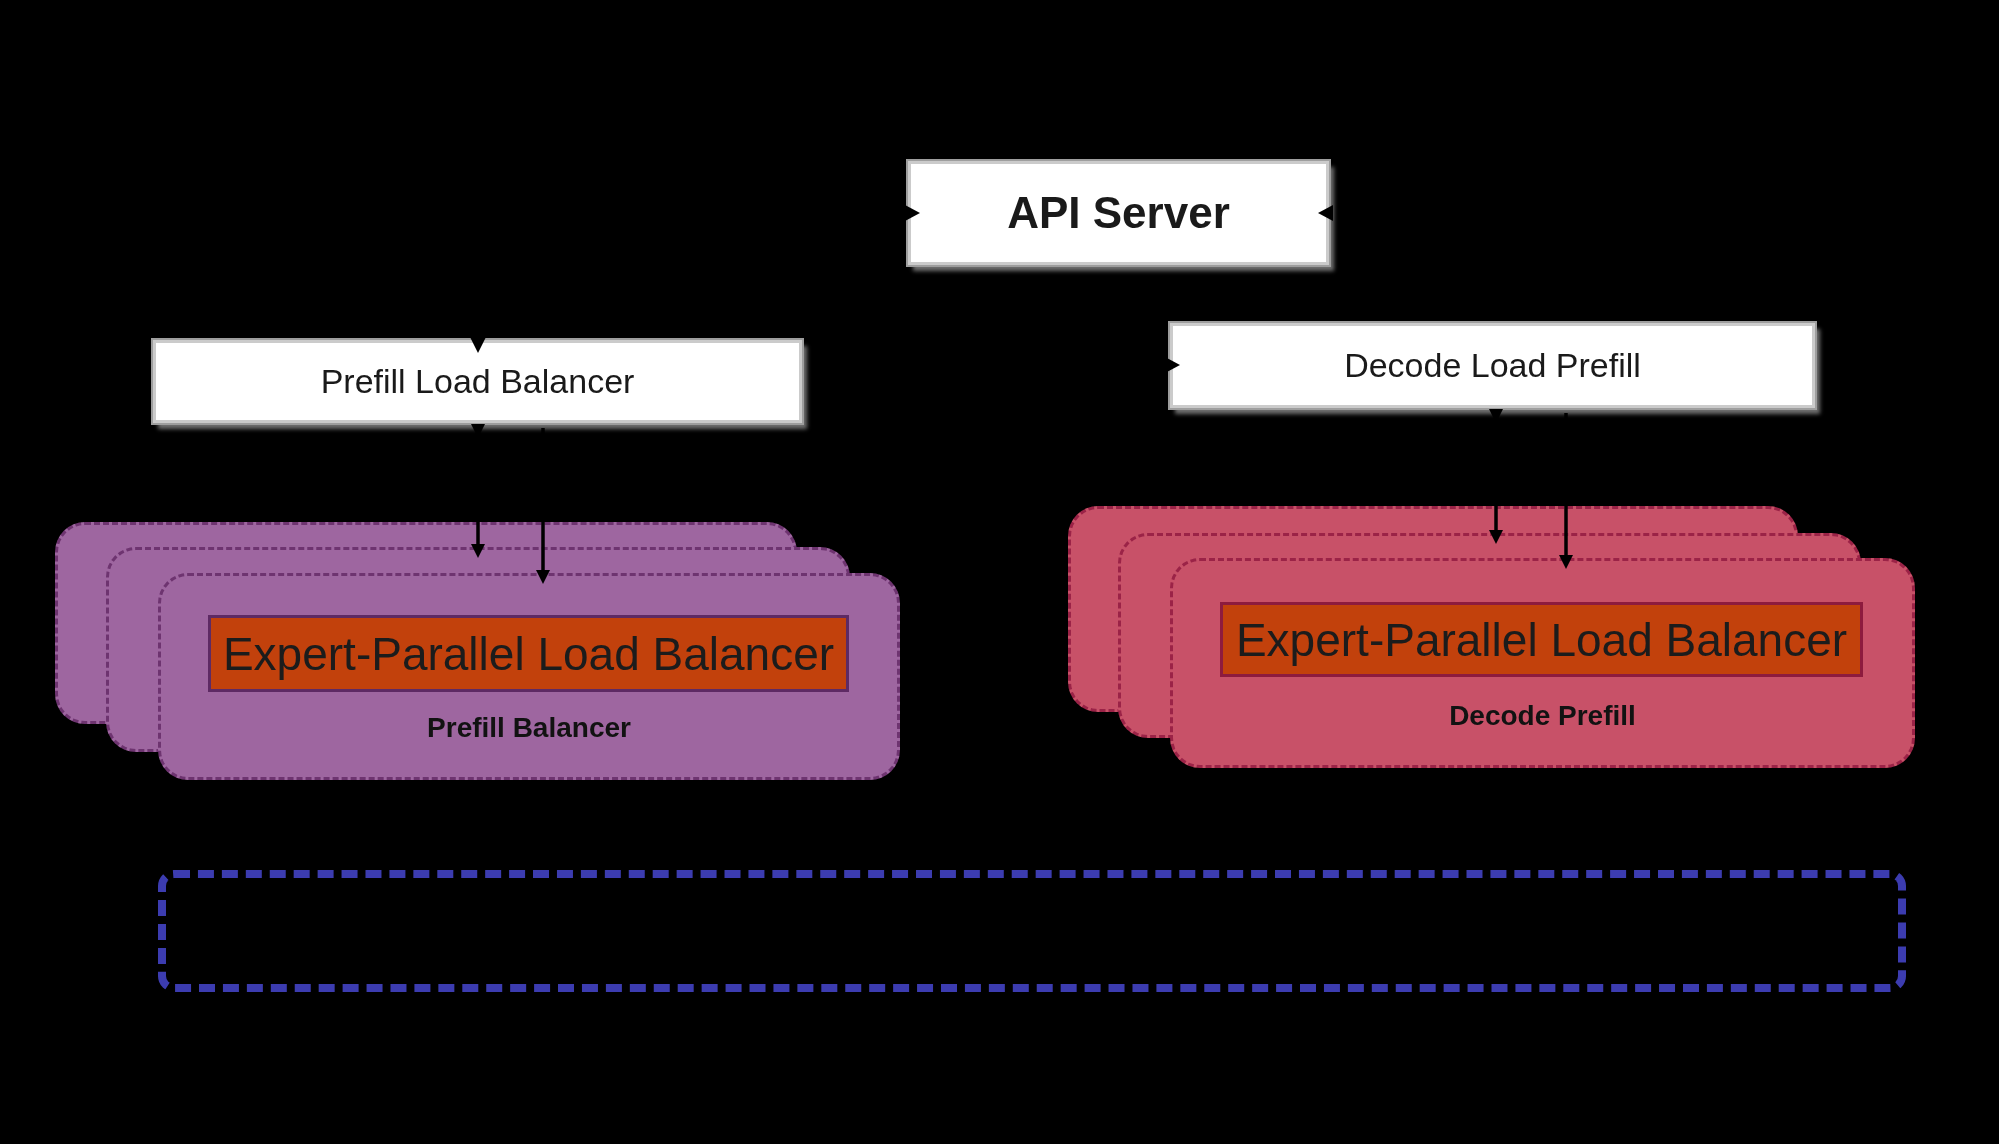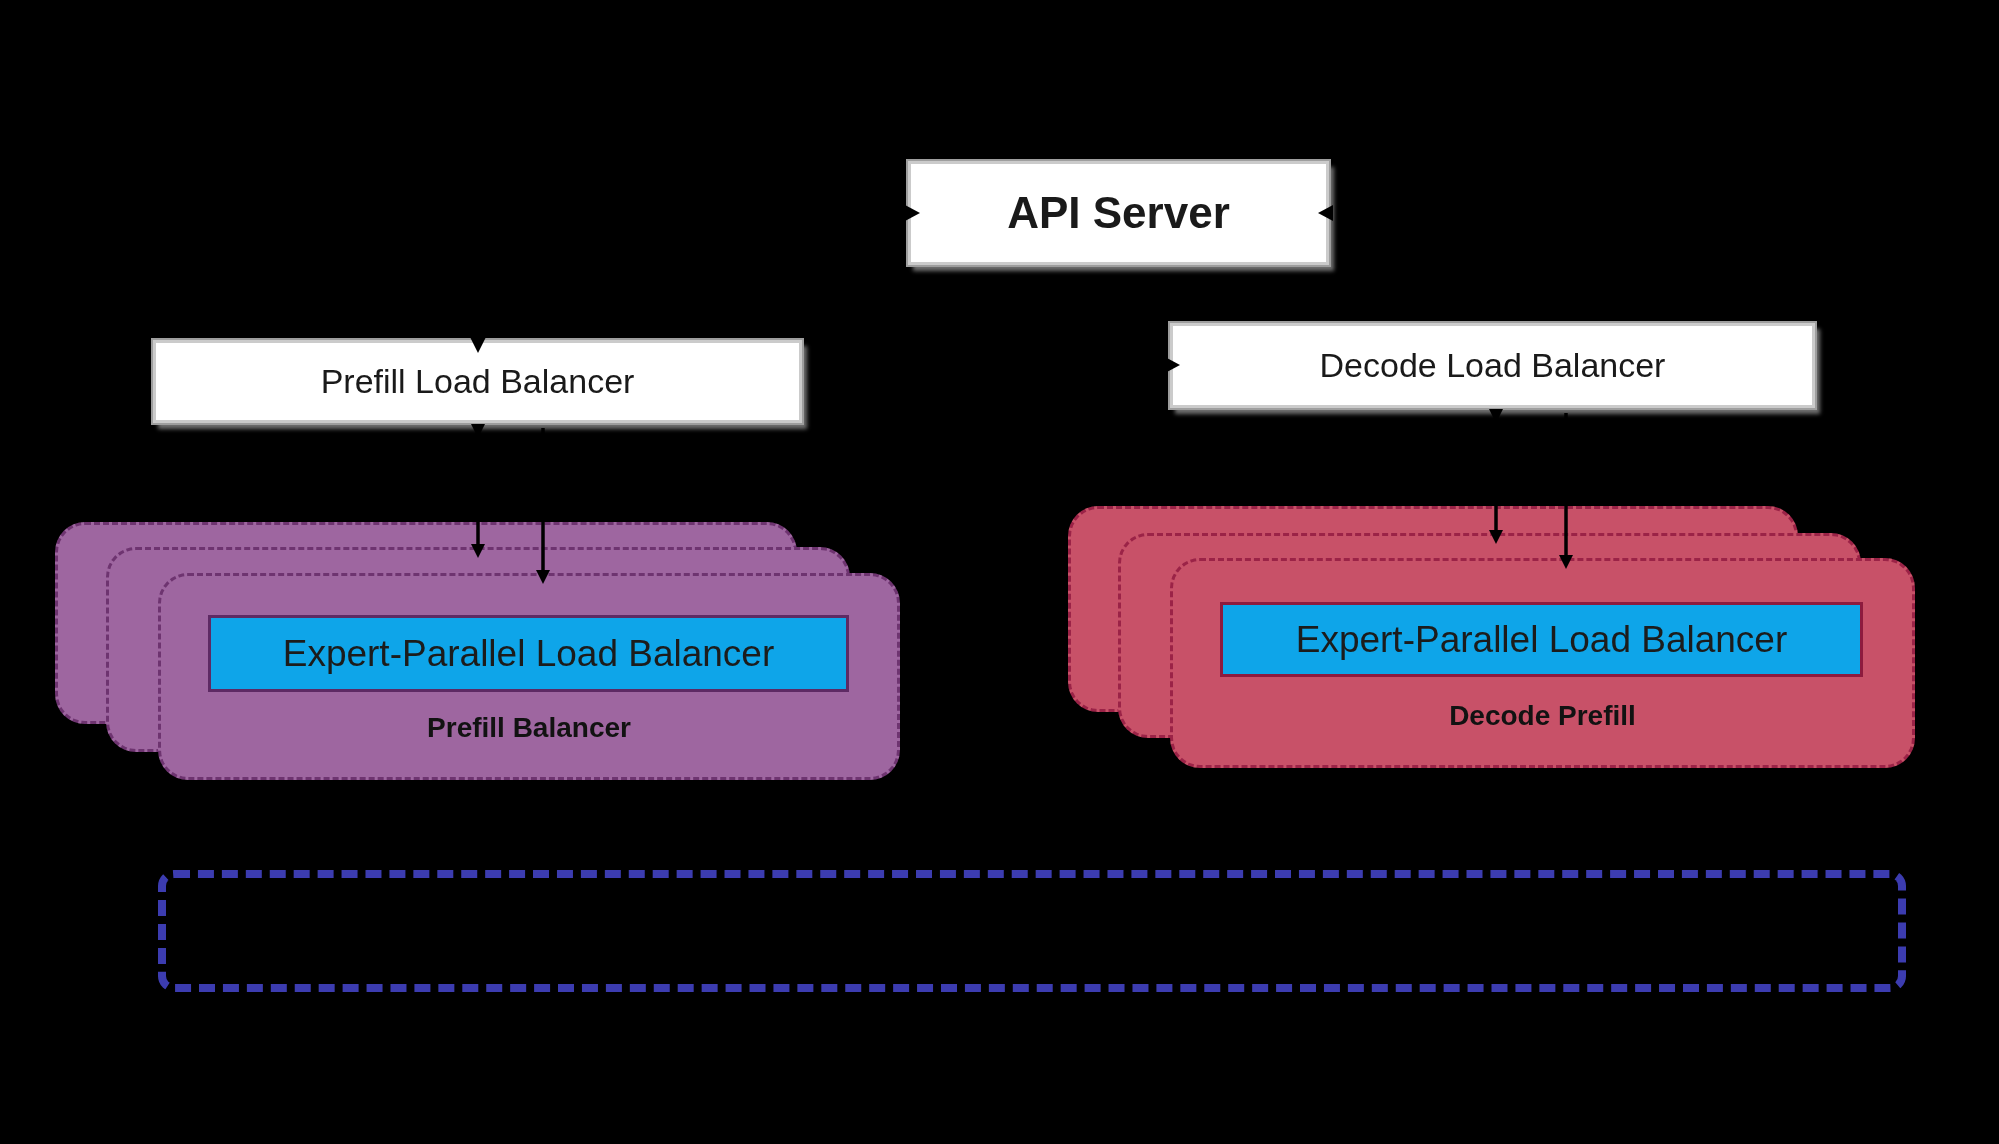--- a/index.html
+++ b/index.html
@@ -46,25 +46,25 @@
   .p-l2 { left: 106px;  top: 547px; width: 744px; height: 205px; }
   .p-l3 { left: 158px;  top: 573px; width: 742px; height: 207px; }
 
   .r-l1 { left: 1068px; top: 506px; width: 730px; height: 206px; }
   .r-l2 { left: 1118px; top: 533px; width: 743px; height: 205px; }
   .r-l3 { left: 1170px; top: 558px; width: 745px; height: 210px; }
 
   
   .eplb {
     position: absolute;
-    background: #0ea5e9;
+    background: #c2410c;
     display: flex;
     align-items: center;
     justify-content: center;
-    font-size: 37px;
+    font-size: 46px;
     font-weight: 500;
     color: #1c1c1c;
     box-sizing: border-box;
   }
   .eplb.purple { left: 208px;  top: 615px; width: 641px; height: 77px; border: 3px solid #5e2a64; }
   .eplb.red    { left: 1220px; top: 602px; width: 643px; height: 75px; border: 3px solid #8d1b3e; }
 
   
   .service-label {
     position: absolute;
@@ -106,21 +106,21 @@
 <div class="canvas">
 
   <div class="white-node api-server">
     <span>API Server</span>
   </div>
 
   <div class="white-node prefill-lb">
     <span>Prefill Load Balancer</span>
   </div>
   <div class="white-node decode-lb">
-    <span>Decode Load Balancer</span>
+    <span>Decode Load Prefill</span>
   </div>
 
   <div class="layer purple p-l1"></div>
   <div class="layer purple p-l2"></div>
   <div class="layer purple p-l3"></div>
   <div class="eplb purple">
     <span>Expert-Parallel Load Balancer</span>
   </div>
   <div class="service-label purple">Prefill Balancer</div>
 

